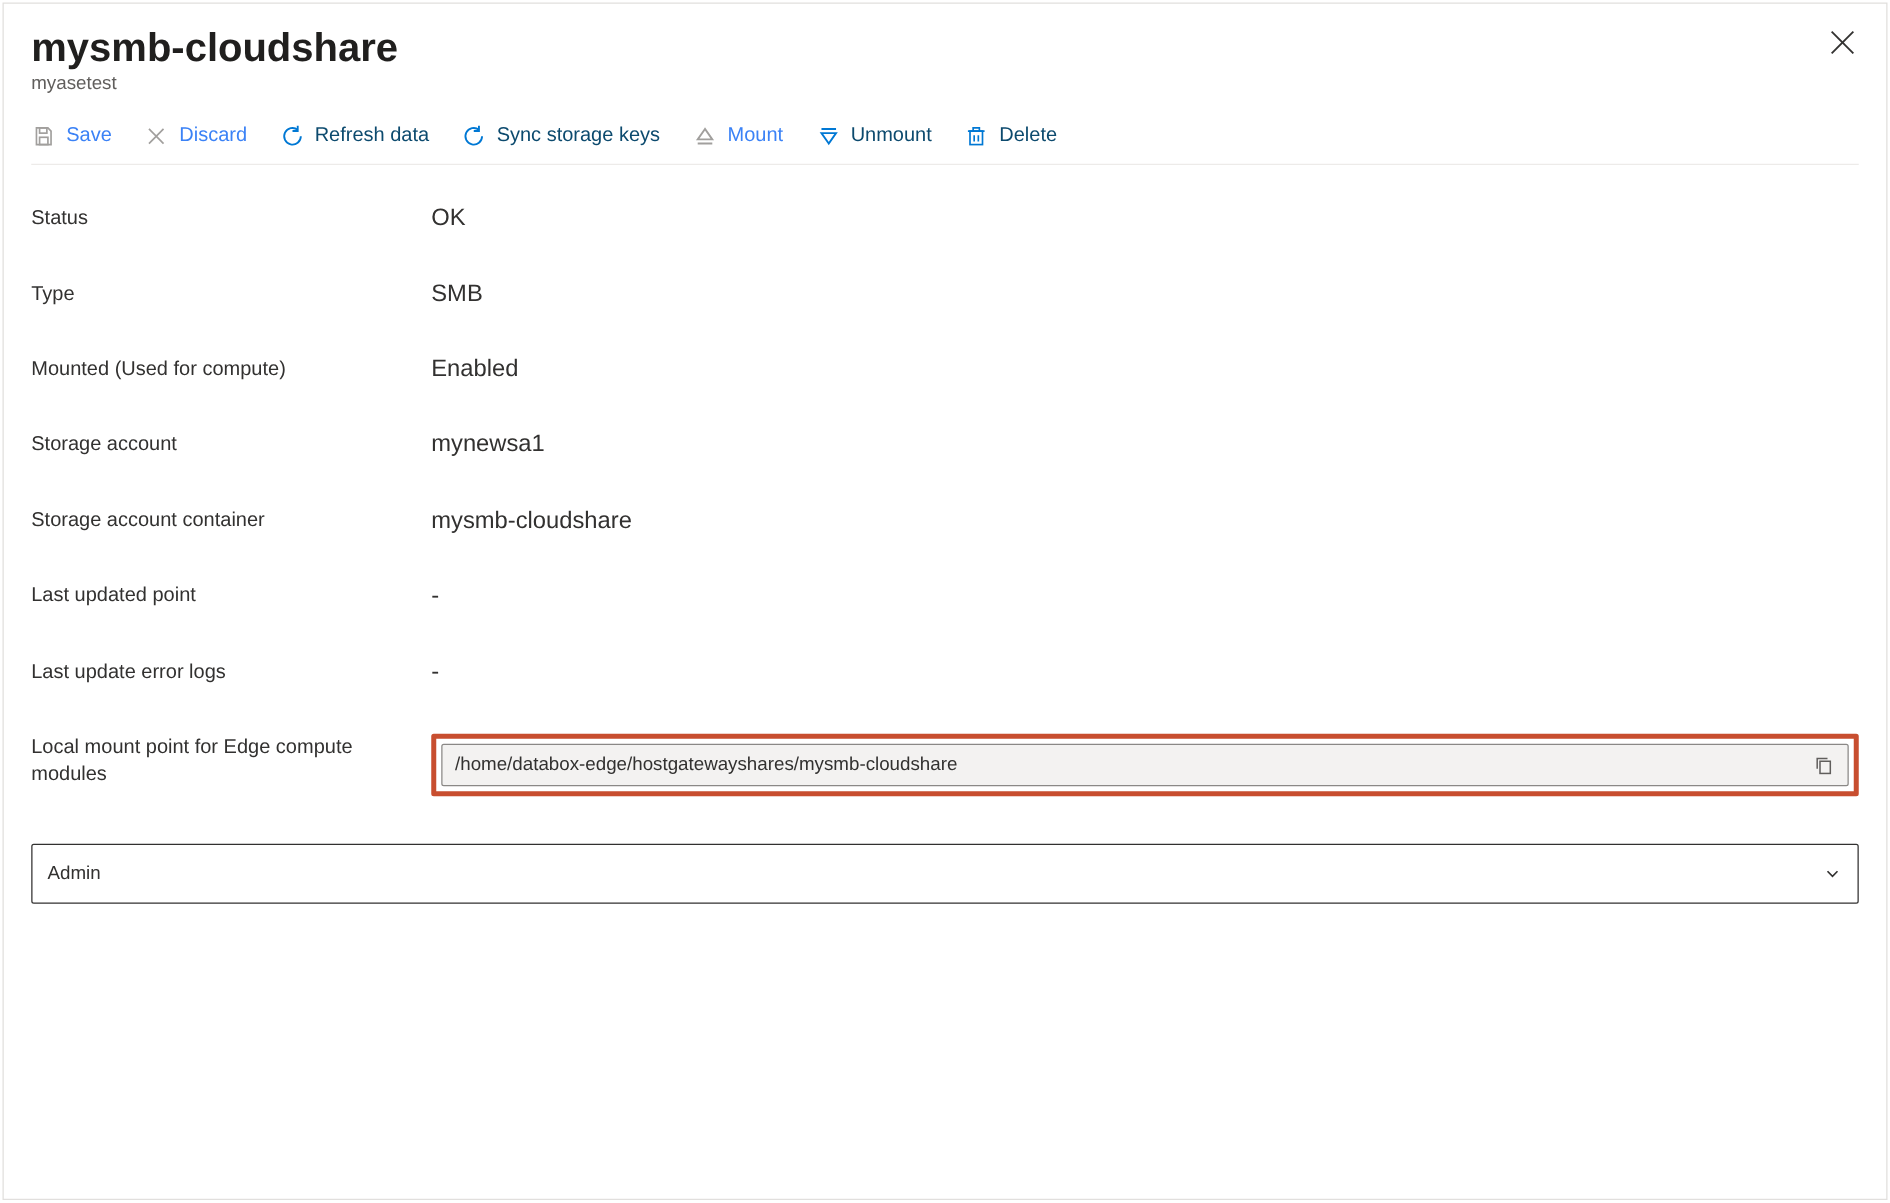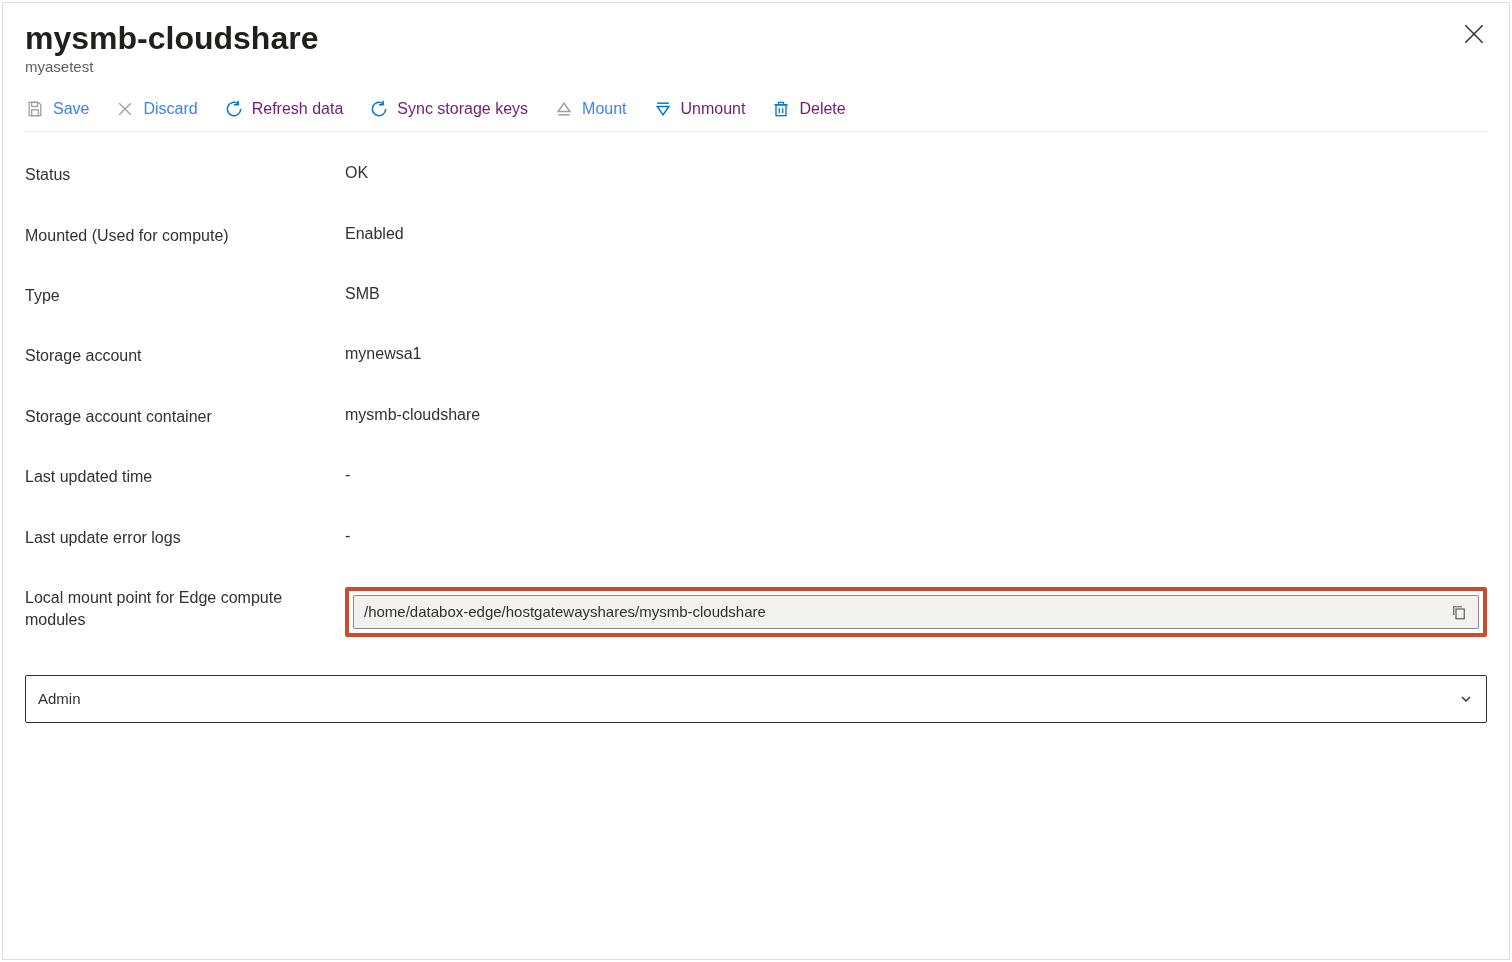--- a/index.html
+++ b/index.html
@@ -51,21 +51,21 @@
   margin-top: 24px;
   padding-bottom: 12px;
   border-bottom: 1px solid #edebe9;
 }
 .toolbar-btn {
   display: flex;
   align-items: center;
   gap: 8px;
   font-size: 16px;
   cursor: pointer;
-  color: #701a75;
+  color: #0c4a6e;
   background: none;
   border: none;
   font-family: inherit;
 }
 .toolbar-btn.disabled {
   color: #3b82f6;
   cursor: default;
 }
 .toolbar-btn .icon-wrap {
   width: 20px;
@@ -90,21 +90,21 @@
   width: 320px;
   flex-shrink: 0;
   font-size: 16px;
   color: #323130;
   display: flex;
   align-items: center;
   gap: 8px;
   line-height: 1.4;
 }
 .prop-value {
-  font-size: 16px;
+  font-size: 19px;
   color: #323130;
   flex: 1;
 }
 .highlight-box {
   border: 4px solid #c84e2f;
   padding: 4px;
   flex: 1;
   border-radius: 2px;
 }
 .copy-field {
@@ -252,41 +252,41 @@
   </div>
 
   <div class="props">
 
     <div class="prop-row">
       <div class="prop-label">Status</div>
       <div class="prop-value">OK</div>
     </div>
 
     <div class="prop-row">
+      <div class="prop-label">Type</div>
+      <div class="prop-value">SMB</div>
+    </div>
+
+    <div class="prop-row">
       <div class="prop-label">Mounted (Used for compute)</div>
       <div class="prop-value">Enabled</div>
     </div>
 
     <div class="prop-row">
-      <div class="prop-label">Type</div>
-      <div class="prop-value">SMB</div>
-    </div>
-
-    <div class="prop-row">
       <div class="prop-label">Storage account</div>
       <div class="prop-value">mynewsa1</div>
     </div>
 
     <div class="prop-row">
       <div class="prop-label">Storage account container</div>
       <div class="prop-value">mysmb-cloudshare</div>
     </div>
 
     <div class="prop-row">
-      <div class="prop-label">Last updated time</div>
+      <div class="prop-label">Last updated point</div>
       <div class="prop-value">-</div>
     </div>
 
     <div class="prop-row">
       <div class="prop-label">Last update error logs</div>
       <div class="prop-value">-</div>
     </div>
 
     <div class="prop-row">
       <div class="prop-label">Local mount point for Edge compute modules</div>

